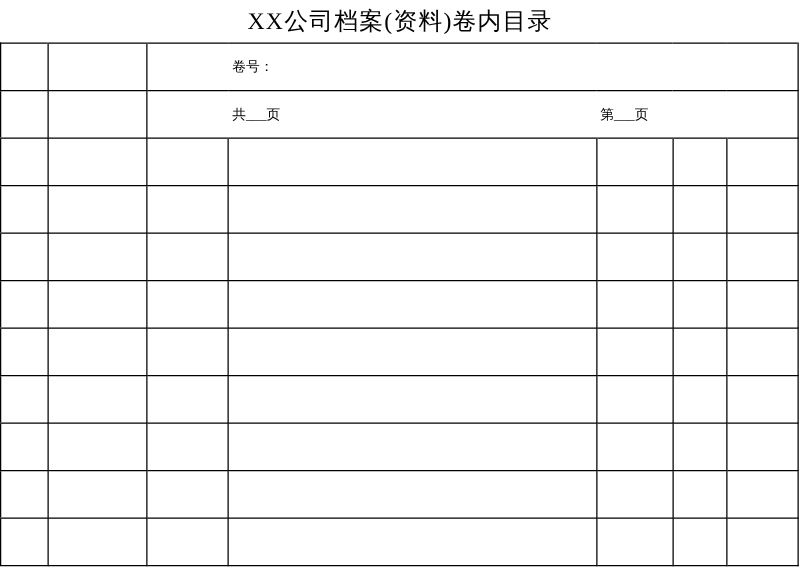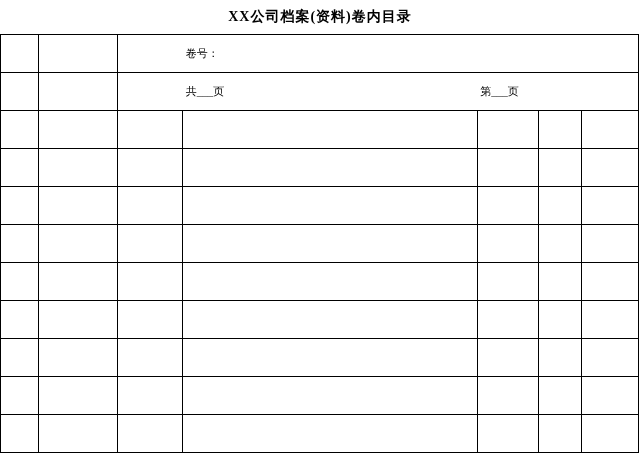--- a/index.html
+++ b/index.html
@@ -21,22 +21,22 @@
     background: #ffffff;
     box-sizing: border-box;
   }
   .title-bar {
     height: 34px;
     display: flex;
     align-items: center;
     justify-content: center;
   }
   .doc-title {
-    font-size: 14px;
-    font-weight: bold;
+    font-size: 19px;
+    font-weight: normal;
     letter-spacing: 1px;
     font-family: "Liberation Serif", "DejaVu Serif", serif;
   }
   table.sheet {
     border-collapse: collapse;
     table-layout: fixed;
     width: 639px;
     margin: 0;
     border-top: 1px solid #000;
     border-left: 1px solid #000;

